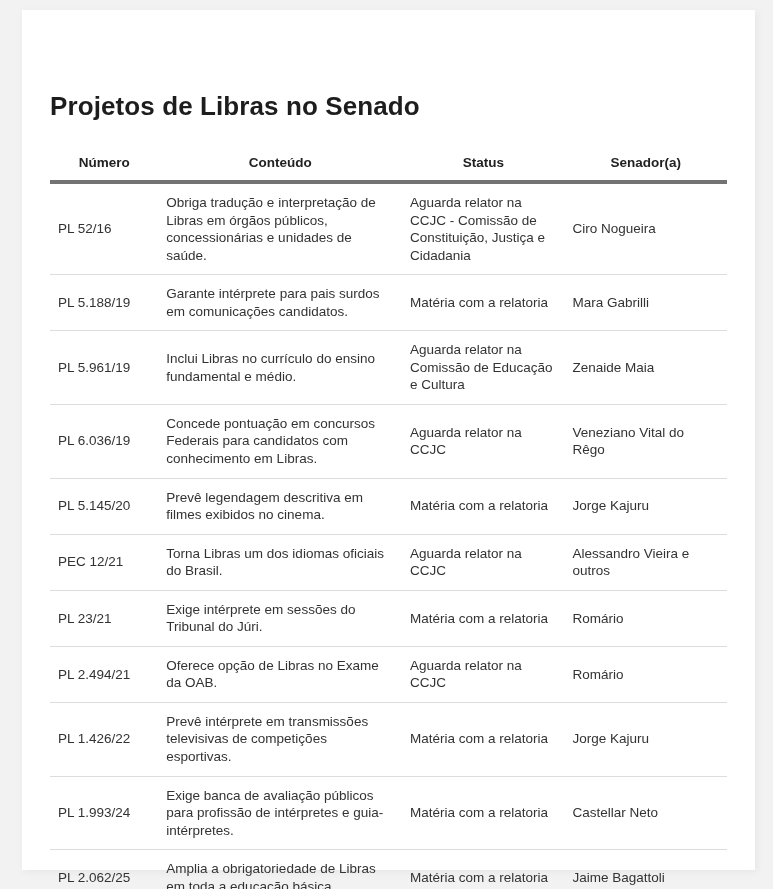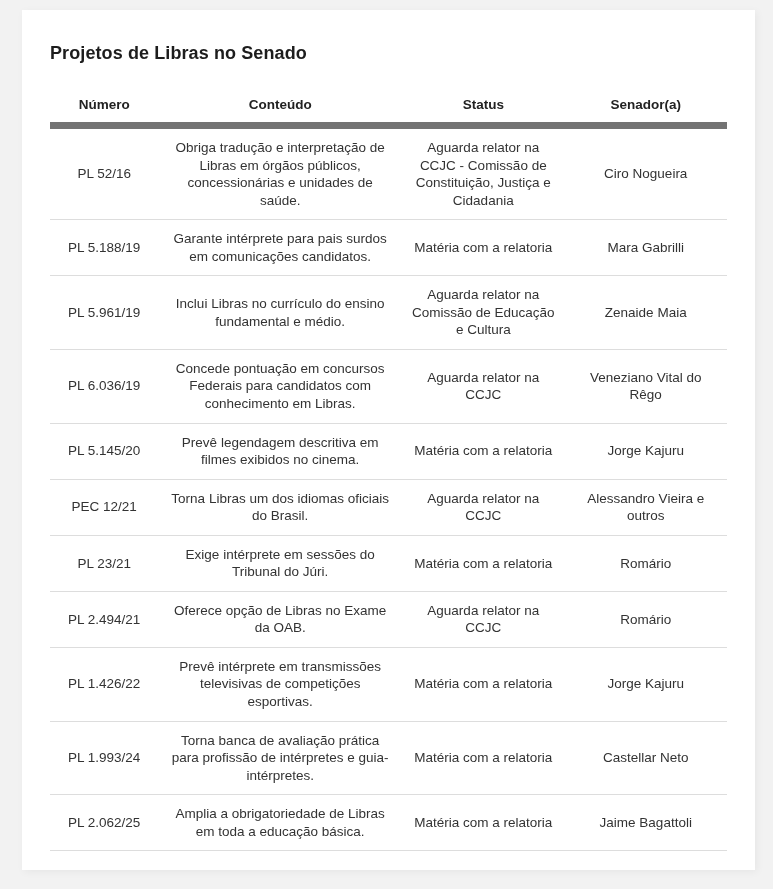--- a/index.html
+++ b/index.html
@@ -11,48 +11,49 @@
   }
   .card {
     position: absolute;
     left: 22px; top: 10px;
     width: 733px; height: 860px;
     background: #ffffff;
     box-shadow: 2px 2px 8px rgba(0,0,0,0.05);
     padding: 33px 28px 0 28px;
   }
   .title {
-    font-size: 18px;
+    font-size: 26px;
     font-weight: 700;
     color: #1d1d1d;
     letter-spacing: 0.1px;
+    margin-top: 48px;
   }
   table.dw-table {
     width: 100%;
     border-collapse: collapse;
     margin-top: 27px;
     table-layout: fixed;
   }
   .dw-table col.c-numero   { width: 16%; }
   .dw-table col.c-conteudo { width: 36%; }
   .dw-table col.c-status   { width: 24%; }
   .dw-table col.c-senador  { width: 24%; }
   .dw-table th {
     font-size: 13.5px;
     font-weight: 700;
     color: #222222;
     text-align: center;
     padding: 6px 6px 10px 6px;
-    border-bottom: 7px solid #737373;
+    border-bottom: 4px solid #737373;
     vertical-align: bottom;
   }
   .dw-table td {
     font-size: 13.5px;
     color: #333333;
-    text-align: center;
+    text-align: left;
     vertical-align: middle;
     line-height: 1.3;
     padding: 10px 8px;
     border-bottom: 1px solid #dddddd;
   }
   .footer {
     margin-top: 21px;
     font-size: 12px;
     color: #949494;
   }
@@ -143,21 +144,21 @@
 
     <tr>
       <td>PL 1.426/22</td>
       <td>Prevê intérprete em transmissões televisivas de competições esportivas.</td>
       <td>Matéria com a relatoria</td>
       <td>Jorge Kajuru</td>
     </tr>
 
     <tr>
       <td>PL 1.993/24</td>
-      <td>Torna banca de avaliação prática para profissão de intérpretes e guia-intérpretes.</td>
+      <td>Exige banca de avaliação públicos para profissão de intérpretes e guia-intérpretes.</td>
       <td>Matéria com a relatoria</td>
       <td>Castellar Neto</td>
     </tr>
 
     <tr>
       <td>PL 2.062/25</td>
       <td>Amplia a obrigatoriedade de Libras em toda a educação básica.</td>
       <td>Matéria com a relatoria</td>
       <td>Jaime Bagattoli</td>
     </tr>

